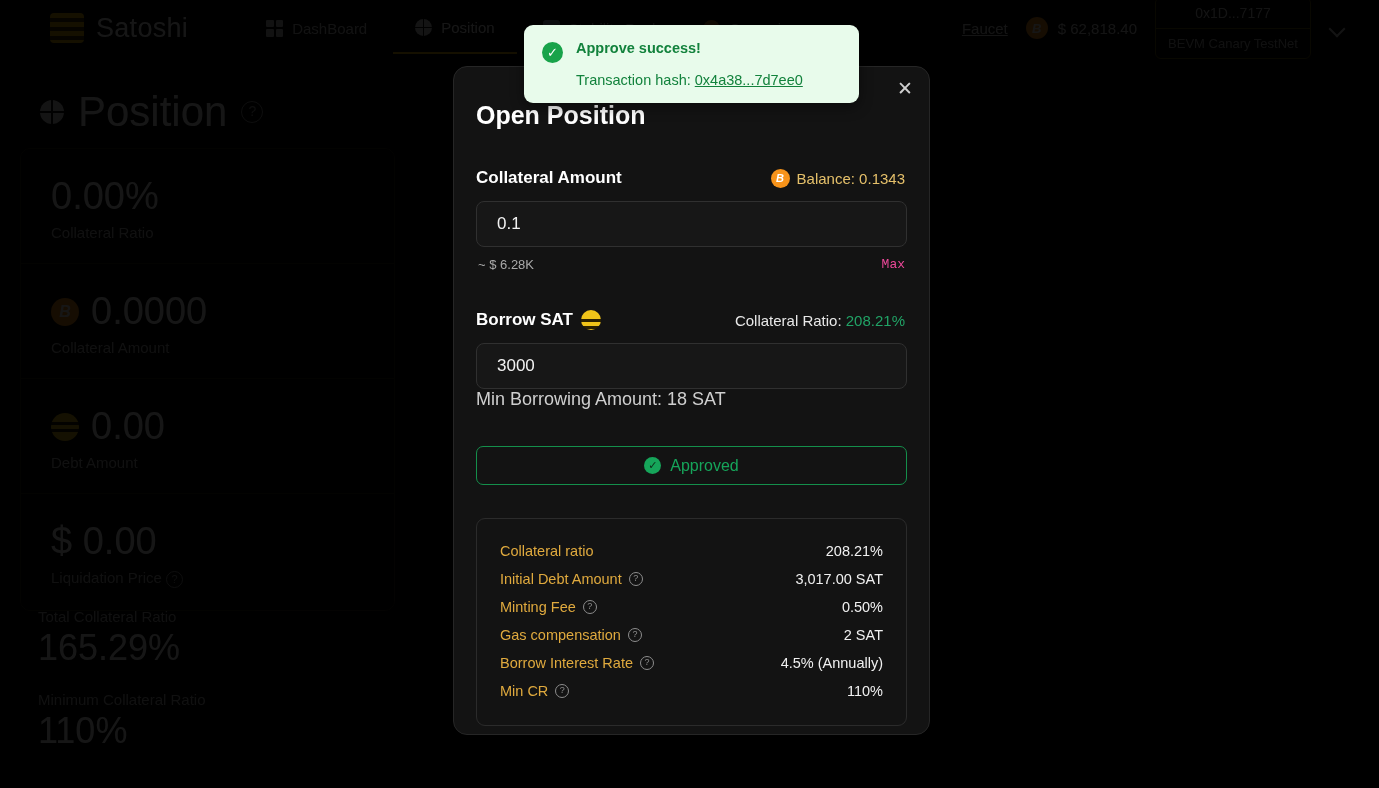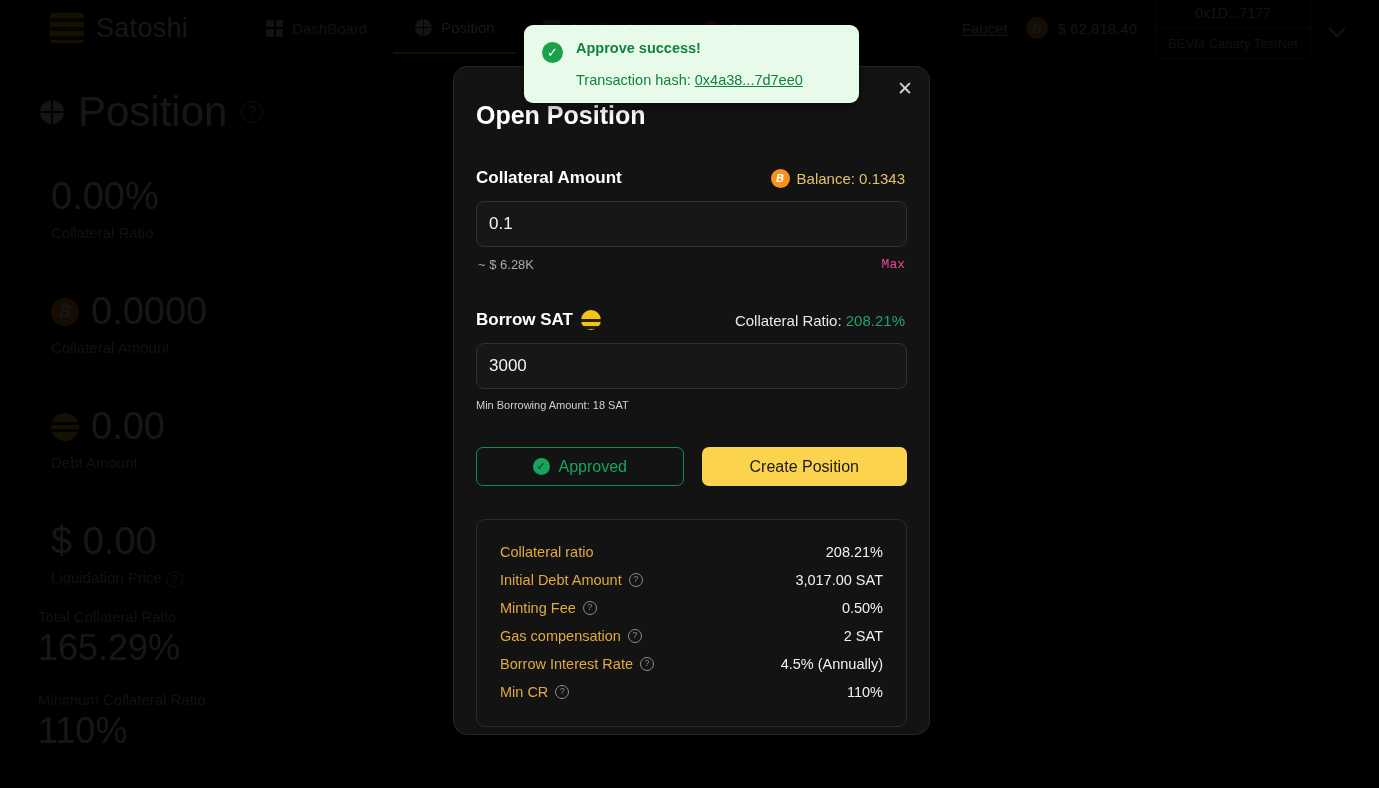--- a/index.html
+++ b/index.html
@@ -148,30 +148,30 @@
   .balance {
     display: flex; align-items: center; gap: 7px;
     font-size: 15px; color: #e5c06a;
   }
   .balance .coin { width: 19px; height: 19px; font-size: 11px; }
   .ratio-note { font-size: 15px; color: #e8e8e8; margin-left: 26px; }
   .ratio-note b { color: #21a366; font-weight: 400; }
 
   .input-box {
     height: 46px; border: 1px solid #303030; border-radius: 8px;
-    background: #171717; display: flex; align-items: center; padding: 0 12px;
+    background: #171717; display: flex; align-items: center; padding: 0 20px;
   }
   .input-box span { font-size: 17px; color: #f2f2f2; }
   .field-foot {
     display: flex; justify-content: space-between;
     margin-top: 10px; padding: 0 2px;
     font-size: 13px; color: #a9a9a9;
   }
   .field-foot .max { color: #ec4899; font-family: Liberation Mono, monospace; }
-  .hint { margin-top: 10px; font-size: 11px; color: #cfcfcf; }
+  .hint { margin-top: 0; font-size: 18px; color: #cfcfcf; }
 
   .actions { display: flex; gap: 18px; margin-top: 36px; }
   .btn {
     flex: 1; height: 39px; border-radius: 7px; font-size: 16px;
     display: flex; align-items: center; justify-content: center; gap: 9px;
     cursor: pointer;
   }
   .btn-approved {
     background: transparent; border: 1px solid #148f4b; color: #16a55a;
   }
@@ -343,21 +343,20 @@
         <span>3000</span>
       </div>
       <div class="hint">Min Borrowing Amount: 18 SAT</div>
     </div>
 
     <div class="actions">
       <button class="btn btn-approved">
         <span class="check">✓</span>
         <span>Approved</span>
       </button>
-      <button class="btn btn-create">Create Position</button>
     </div>
 
     <div class="summary">
       <div class="sum-row">
         <span class="sum-key">Collateral ratio</span>
         <span class="sum-val">208.21%</span>
       </div>
       <div class="sum-row">
         <span class="sum-key">
           <span>Initial Debt Amount</span>

